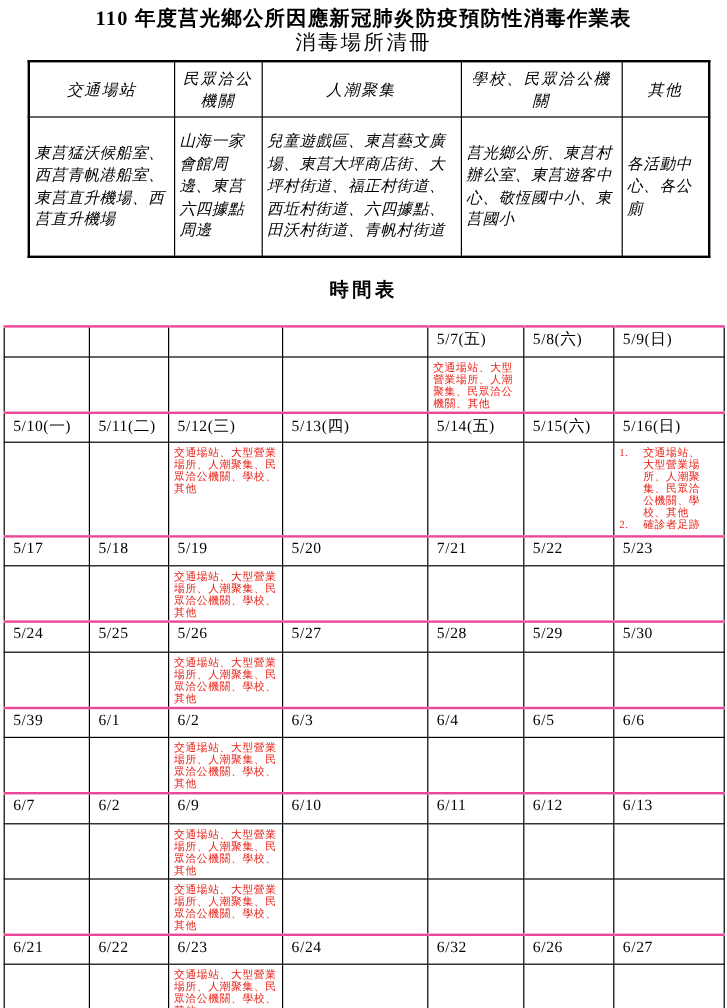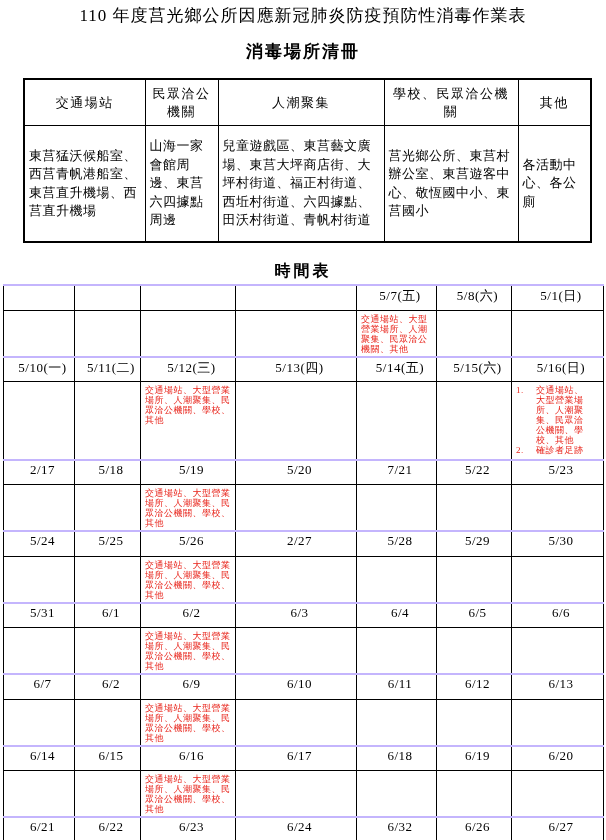--- a/index.html
+++ b/index.html
@@ -3,50 +3,50 @@
 <meta charset="utf-8">
 <style>
   html,body{margin:0;padding:0;background:#fff;}
   body{
     width:606px;height:840px;overflow:hidden;color:#000;
     font-family:"Liberation Serif","DejaVu Serif",serif;
   }
   .page{position:relative;width:606px;height:840px;background:#fff;}
 
   .doc-title{
-    margin:5px 0 0 0;text-align:center;font-size:17px;font-weight:normal;
+    margin:5px 0 0 0;text-align:center;font-size:17px;font-weight:bold;
     letter-spacing:1px;line-height:21px;
   }
   .doc-subtitle{
-    margin:16px;text-align:center;font-size:17px;font-weight:bold;
+    margin:0;text-align:center;font-size:17px;font-weight:normal;
     letter-spacing:2px;line-height:20px;
   }
 
   table{border-collapse:collapse;table-layout:fixed;}
 
   
-  .loc{margin:4px 0 0 23px;width:567px;border:2px solid #000;}
+  .loc{margin:4px 0 0 23px;width:567px;border:2px solid #000;font-style:italic;}
   .loc th,.loc td{border:1px solid #000;overflow:hidden;}
   .loc th{
     font-weight:normal;font-size:13px;text-align:center;height:45px;
     padding:0 2px;letter-spacing:1.5px;line-height:18px;
   }
   .loc td{
     font-size:13px;height:111px;vertical-align:middle;
     padding:2px 2px 2px 4px;line-height:18.5px;letter-spacing:0.5px;
   }
 
   
   .tt-title{
-    margin:18px 0 3px 0;text-align:center;font-size:16px;font-weight:bold;
+    margin:18px 0 18px 0;text-align:center;font-size:16px;font-weight:bold;
     letter-spacing:3px;line-height:20px;
   }
   .cal{margin:0 0 0 3px;width:600px;}
   .cal td{border:1px solid #000;vertical-align:top;overflow:hidden;}
-  .cal tr.date-row td{border-top:2px solid #c4b5fd;text-align:center;}
+  .cal tr.date-row td{border-top:2px solid #ec4899;}
   .cal tr:last-child td{border-bottom:2px solid #000;}
   .cal tr.date-row{height:25px;}
   .cal tr.date-row td{font-size:13px;padding:1px 0 0 7px;letter-spacing:0.5px;}
   .note{
     color:var(--red,#e8231a);font-size:9px;line-height:10px;
     padding:2px 2px 1px 3px;letter-spacing:0.5px;
   }
   .note-list{
     color:var(--red,#e8231a);font-size:9px;line-height:10px;
     padding:2px 12px 1px 3px;letter-spacing:0.5px;
@@ -104,21 +104,21 @@
       <col style="width:92px">
     </colgroup>
     <tbody id="cal-body">
         <tr class="date-row">
           <td></td>
           <td></td>
           <td></td>
           <td></td>
           <td>5/7(五)</td>
           <td>5/8(六)</td>
-          <td>5/1(日)</td>
+          <td>5/9(日)</td>
         </tr>
         <tr class="note-row" style="height: 41px;">
           <td></td>
           <td></td>
           <td></td>
           <td></td>
           <td>
             <div class="note">交通場站、大型營業場所、人潮聚集、民眾洽公機關、其他</div>
           </td>
           <td></td>
@@ -149,21 +149,21 @@
                 <span class="txt">交通場站、大型營業場所、人潮聚集、民眾洽公機關、學校、其他</span>
               </div>
               <div class="item">
                 <span class="num">2.</span>
                 <span class="txt">確診者足跡</span>
               </div>
             </div>
           </td>
         </tr>
         <tr class="date-row">
-          <td>2/17</td>
+          <td>5/17</td>
           <td>5/18</td>
           <td>5/19</td>
           <td>5/20</td>
           <td>7/21</td>
           <td>5/22</td>
           <td>5/23</td>
         </tr>
         <tr class="note-row" style="height: 30px;">
           <td></td>
           <td></td>
@@ -172,38 +172,38 @@
           </td>
           <td></td>
           <td></td>
           <td></td>
           <td></td>
         </tr>
         <tr class="date-row">
           <td>5/24</td>
           <td>5/25</td>
           <td>5/26</td>
-          <td>2/27</td>
+          <td>5/27</td>
           <td>5/28</td>
           <td>5/29</td>
           <td>5/30</td>
         </tr>
         <tr class="note-row" style="height: 31px;">
           <td></td>
           <td></td>
           <td>
             <div class="note">交通場站、大型營業場所、人潮聚集、民眾洽公機關、學校、其他</div>
           </td>
           <td></td>
           <td></td>
           <td></td>
           <td></td>
         </tr>
         <tr class="date-row">
-          <td>5/31</td>
+          <td>5/39</td>
           <td>6/1</td>
           <td>6/2</td>
           <td>6/3</td>
           <td>6/4</td>
           <td>6/5</td>
           <td>6/6</td>
         </tr>
         <tr class="note-row" style="height: 31px;">
           <td></td>
           <td></td>
@@ -228,29 +228,20 @@
           <td></td>
           <td></td>
           <td>
             <div class="note">交通場站、大型營業場所、人潮聚集、民眾洽公機關、學校、其他</div>
           </td>
           <td></td>
           <td></td>
           <td></td>
           <td></td>
         </tr>
-        <tr class="date-row">
-          <td>6/14</td>
-          <td>6/15</td>
-          <td>6/16</td>
-          <td>6/17</td>
-          <td>6/18</td>
-          <td>6/19</td>
-          <td>6/20</td>
-        </tr>
         <tr class="note-row" style="height: 31px;">
           <td></td>
           <td></td>
           <td>
             <div class="note">交通場站、大型營業場所、人潮聚集、民眾洽公機關、學校、其他</div>
           </td>
           <td></td>
           <td></td>
           <td></td>
           <td></td>

